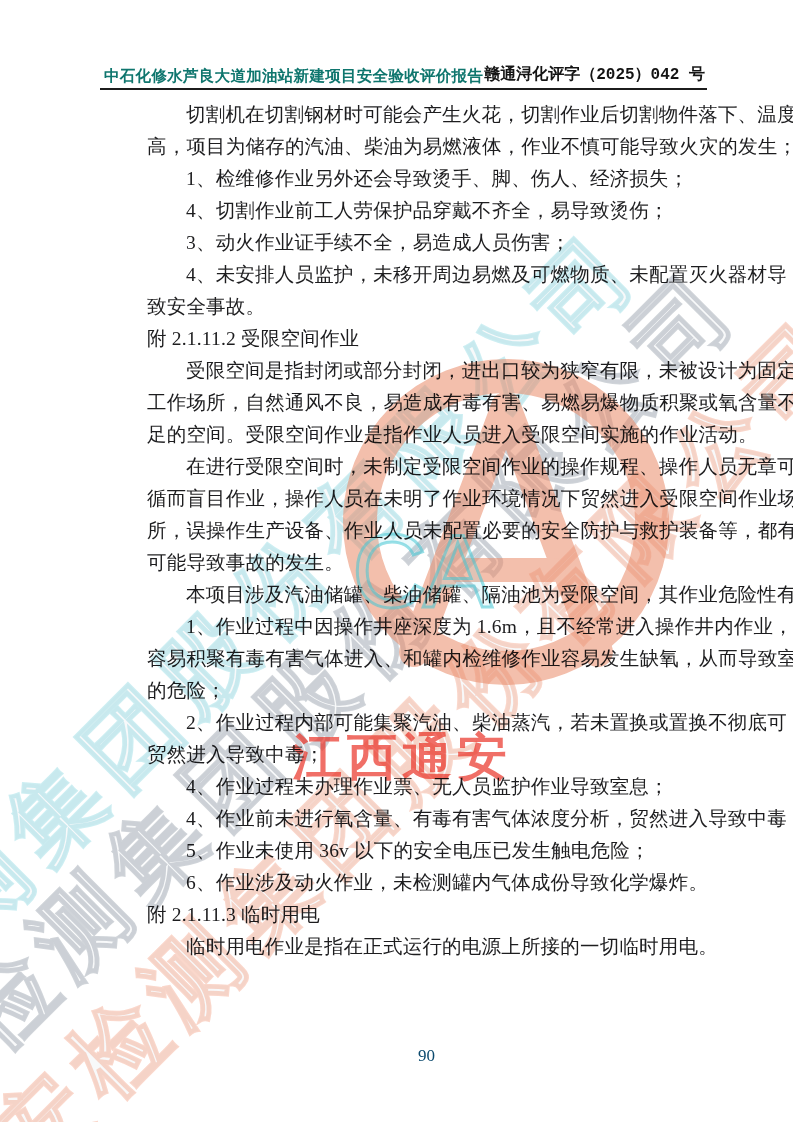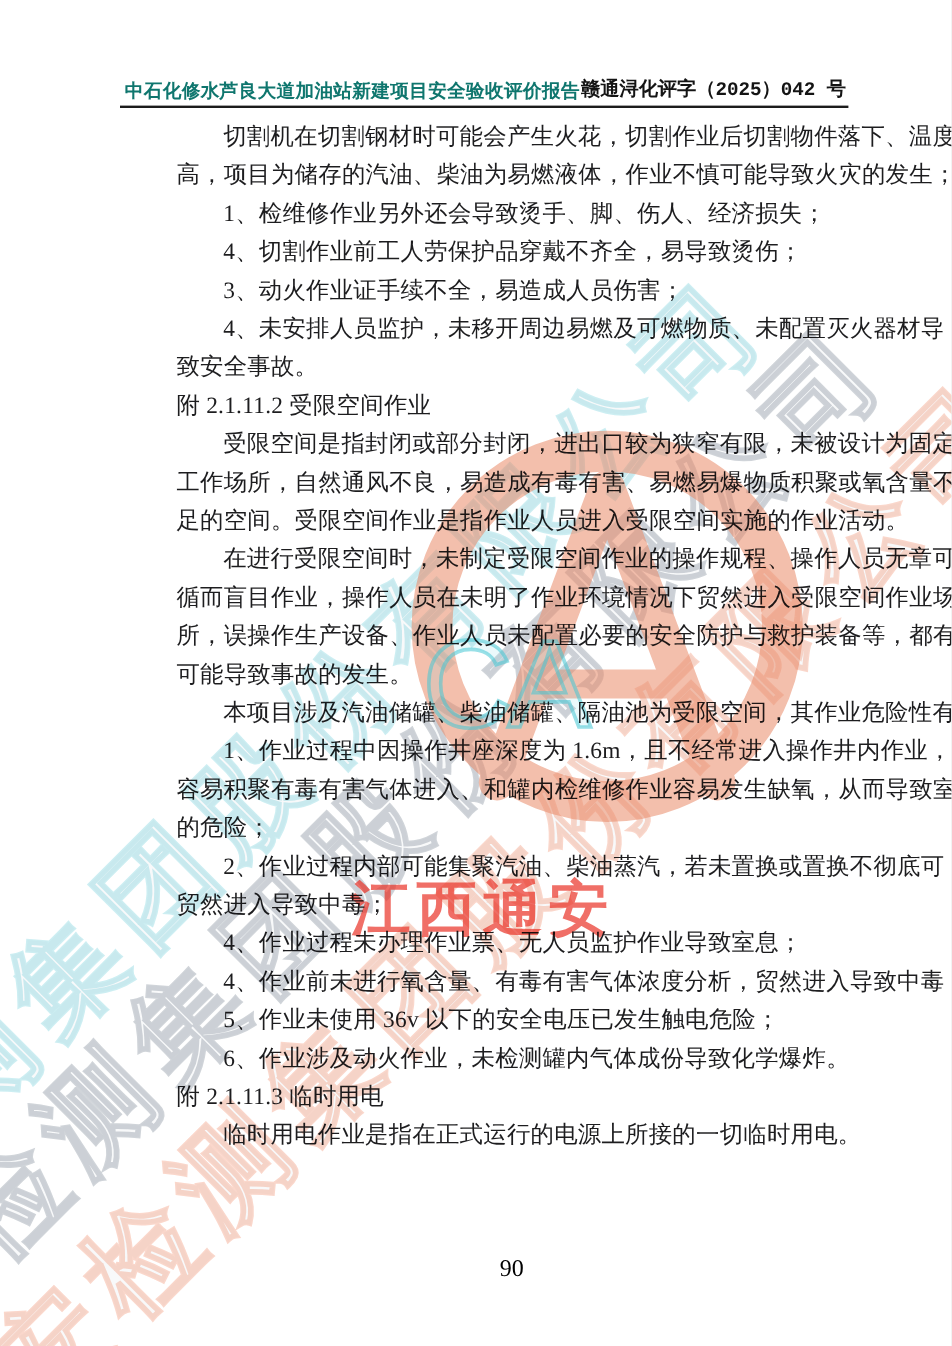--- a/index.html
+++ b/index.html
@@ -26,21 +26,21 @@
   
   .doc-body{position:absolute;left:103px;top:99px;width:606px;margin-left:44px;}
   .line{
     height:32px;line-height:32px;font-size:19.5px;color:#1d1d1f;
     white-space:nowrap;letter-spacing:.2px;
   }
   .line.ind{padding-left:39px;}
   
   .pageno{
     position:absolute;left:60px;top:1046px;width:733px;text-align:center;
-    font-size:20px;color:#000000;
+    font-size:17px;color:#0c4a6e;
   }
   
   .wm{position:absolute;inset:0;pointer-events:none;mix-blend-mode:multiply;}
   .diag{
     position:absolute;transform-origin:0 0;transform:rotate(-45deg);
     white-space:nowrap;
     font-family:"Liberation Sans","DejaVu Sans",sans-serif;
     font-weight:700;font-size:92px;letter-spacing:14px;
     color:rgba(120,130,148,0.05);
     -webkit-text-stroke:2px rgba(110,120,138,0.32);

